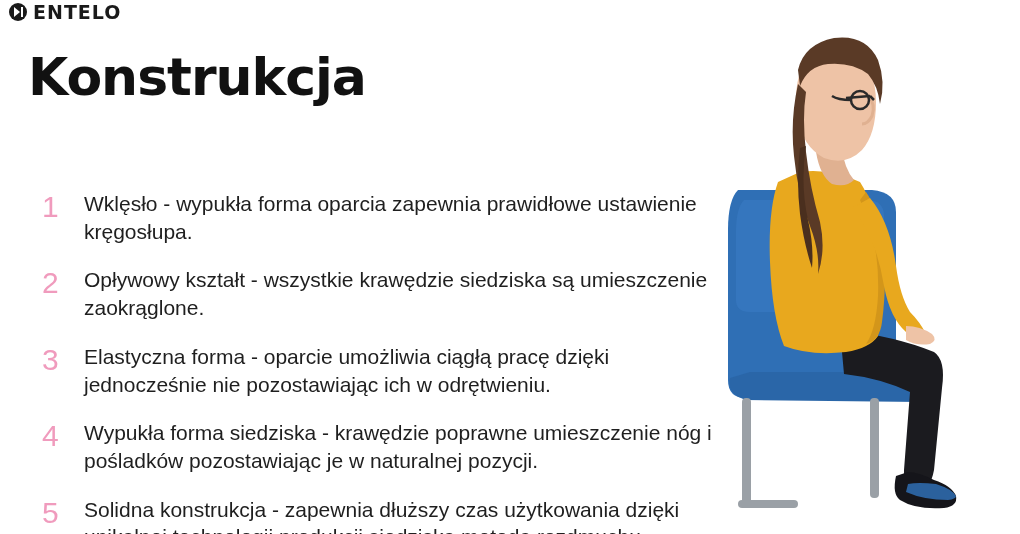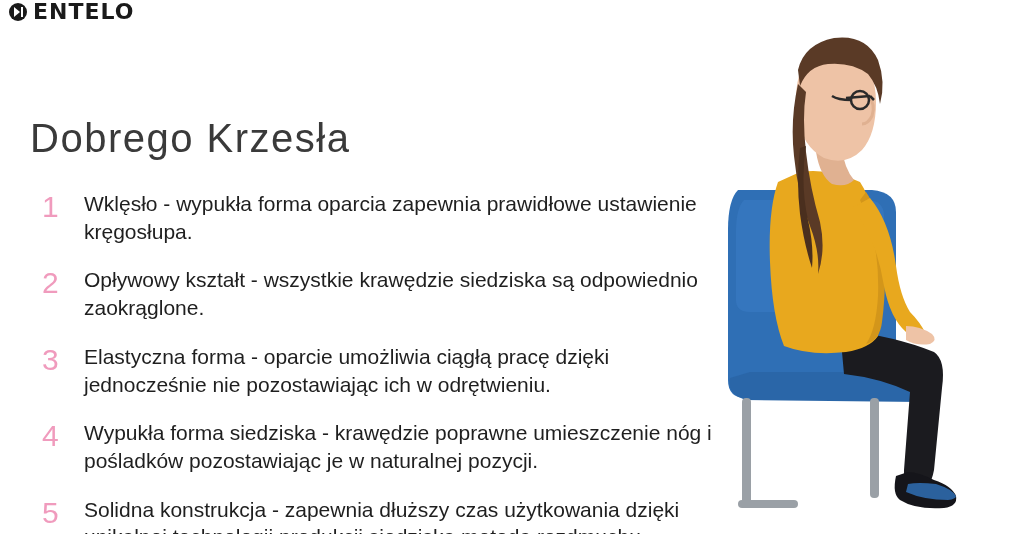--- a/index.html
+++ b/index.html
@@ -28,21 +28,21 @@
     gap: 5px;
   }
   .logo-mark {
     width: 20px;
     height: 20px;
     display: block;
   }
   .logo-text {
     font-family: "DejaVu Sans", sans-serif;
     font-weight: bold;
-    font-size: 22px;
+    font-size: 19px;
     letter-spacing: 1px;
     color: #1a1a1a;
     line-height: 20px;
   }
 
   
   .title {
     position: absolute;
     left: 28px;
     top: 50px;
@@ -114,32 +114,32 @@
     <span class="logo-mark">
       <svg class="logo-mark" viewBox="0 0 20 20" xmlns="http://www.w3.org/2000/svg">
         <circle cx="10" cy="10" r="9" fill="#1a1a1a"></circle>
         <path d="M6 5 L12 10 L6 15 Z" fill="#ffffff"></path>
         <rect x="13" y="5" width="2" height="10" fill="#ffffff"></rect>
       </svg>
     </span>
     <span class="logo-text">ENTELO</span>
   </div>
 
-  <h2 class="subtitle">Dobrego Krzesła</h2>
+  <h1 class="title">Konstrukcja</h1>
 
   <div class="list">
 
     <div class="list-item">
       <div class="item-number">1</div>
       <div class="item-text">Wklęsło - wypukła forma oparcia zapewnia prawidłowe ustawienie kręgosłupa.</div>
     </div>
 
     <div class="list-item">
       <div class="item-number">2</div>
-      <div class="item-text">Opływowy kształt - wszystkie krawędzie siedziska są odpowiednio zaokrąglone.</div>
+      <div class="item-text">Opływowy kształt - wszystkie krawędzie siedziska są umieszczenie zaokrąglone.</div>
     </div>
 
     <div class="list-item">
       <div class="item-number">3</div>
       <div class="item-text">Elastyczna forma - oparcie umożliwia ciągłą pracę dzięki jednocześnie nie pozostawiając ich w odrętwieniu.</div>
     </div>
 
     <div class="list-item">
       <div class="item-number">4</div>
       <div class="item-text">Wypukła forma siedziska - krawędzie poprawne umieszczenie nóg i pośladków pozostawiając je w naturalnej pozycji.</div>

